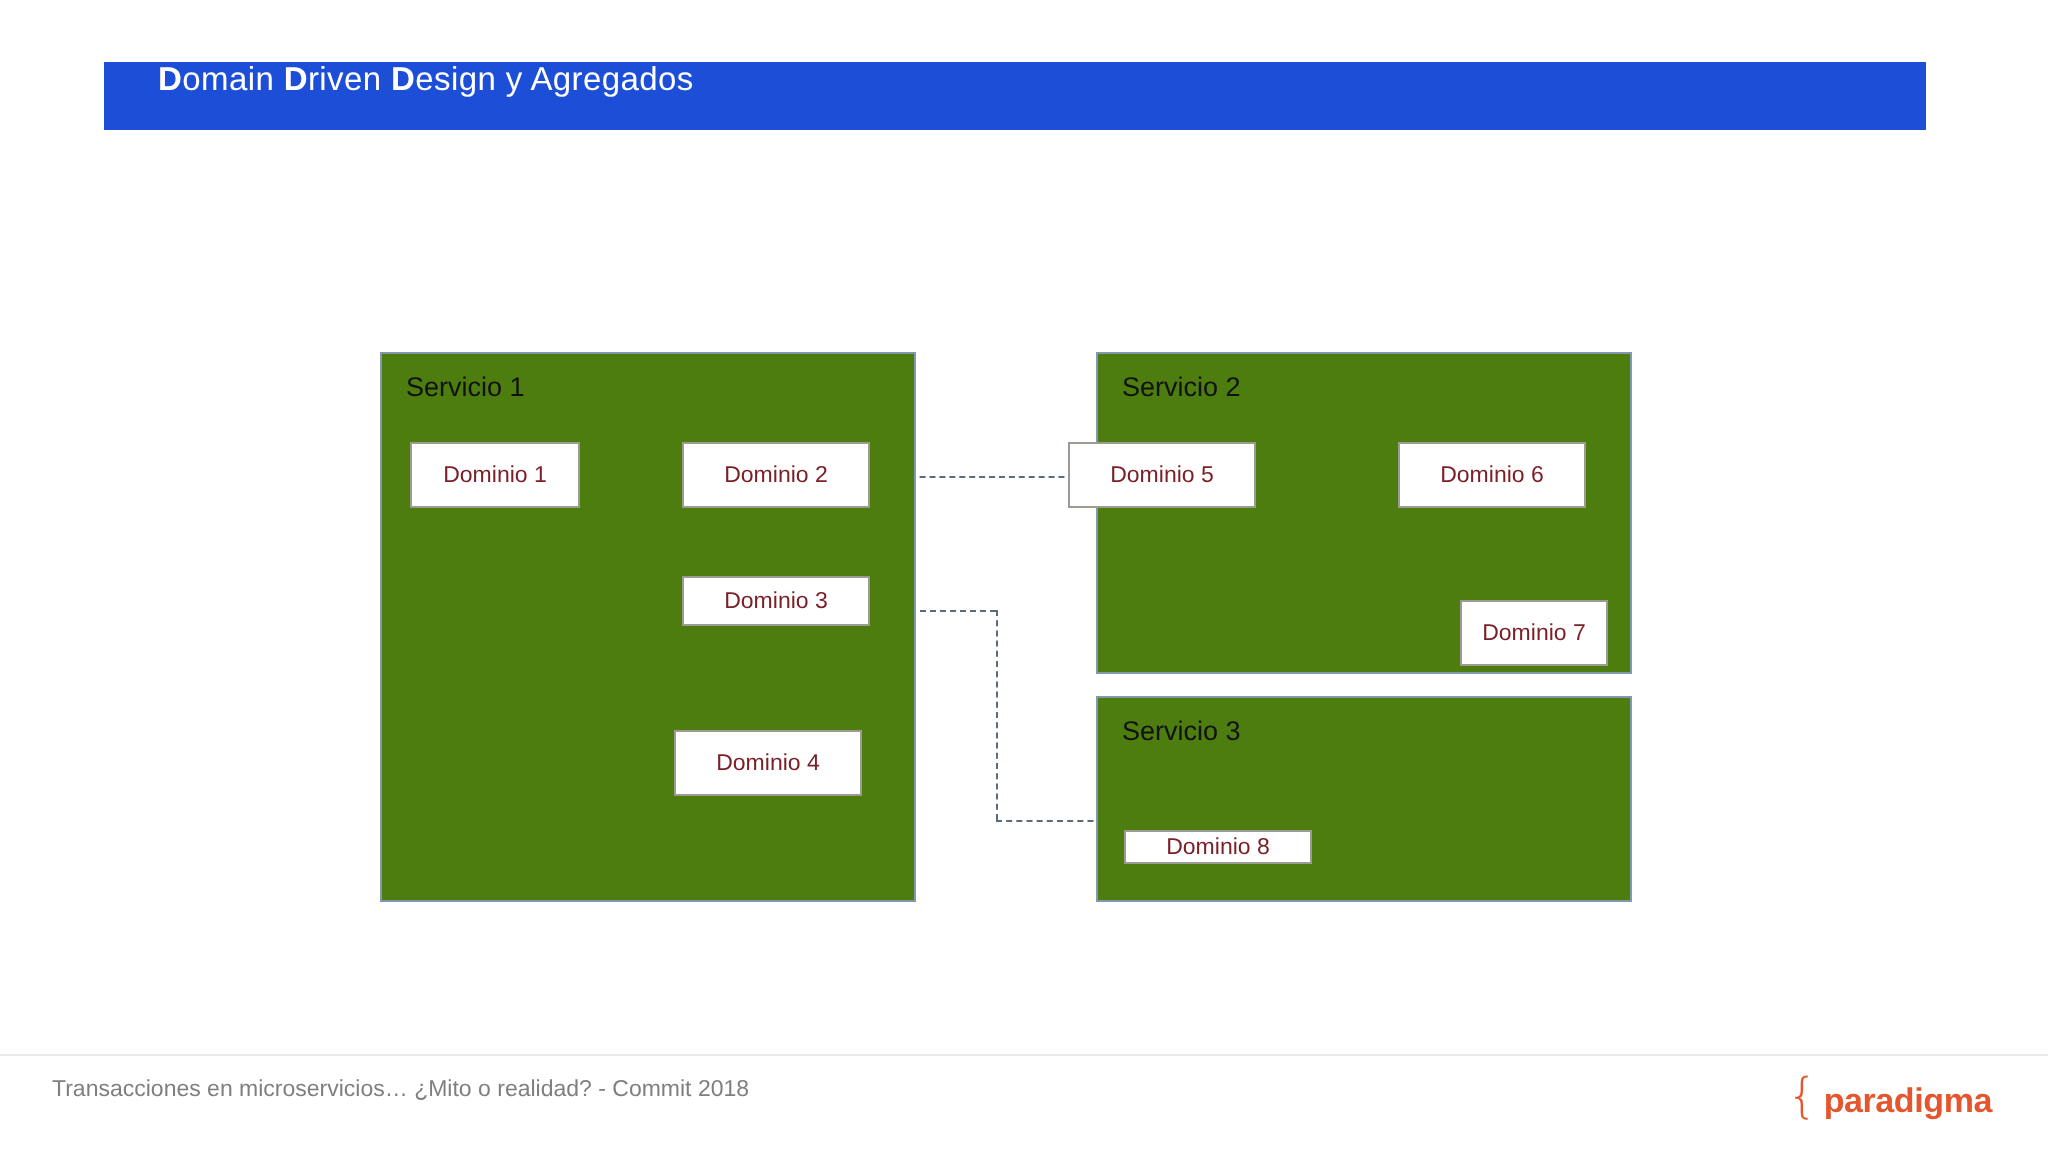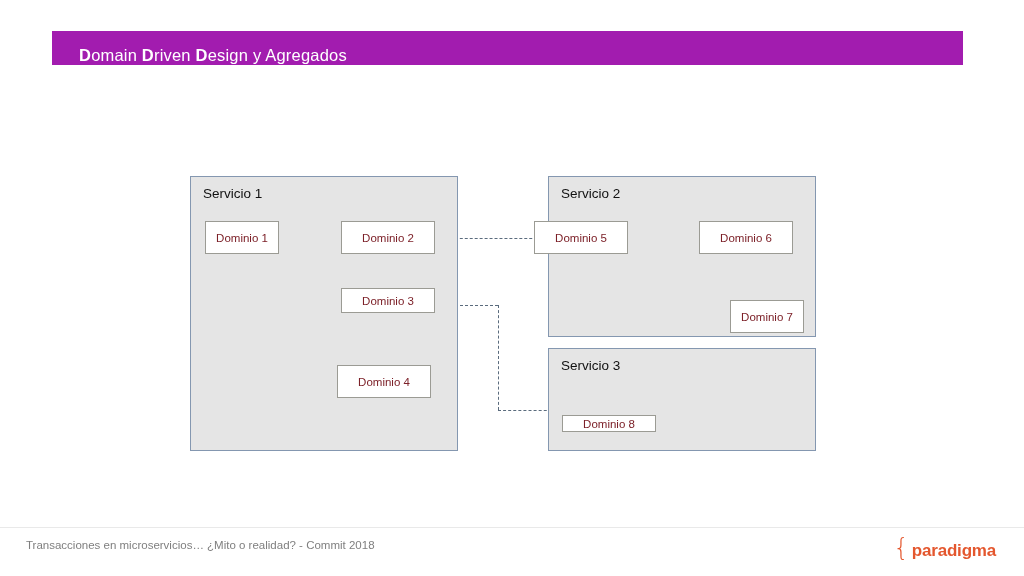--- a/index.html
+++ b/index.html
@@ -16,23 +16,23 @@
     -webkit-font-smoothing: antialiased;
   }
 
   
   #title-bar {
     position: absolute;
     left: 52px;
     top: 31px;
     width: 911px;
     height: 34px;
-    background: #a21caf;
+    background: #1d4ed8;
     display: flex;
-    align-items: flex-end;
+    align-items: flex-start;
   }
   #title-text {
     color: #ffffff;
     font-size: 16.5px;
     font-weight: 400;
     letter-spacing: 0.2px;
     margin-left: 27px;
     white-space: nowrap;
   }
   #title-text b { font-weight: 700; }
@@ -41,21 +41,21 @@
   #diagram {
     position: absolute;
     left: 0;
     top: 0;
     width: 1024px;
     height: 576px;
   }
 
   .service-box {
     position: absolute;
-    background: #e5e5e5;
+    background: #4d7c0f;
     border: 1px solid #8497b0;
     box-sizing: border-box;
   }
   .service-label {
     position: absolute;
     left: 12px;
     top: 9px;
     font-size: 13.5px;
     color: #111111;
     white-space: nowrap;
@@ -157,21 +157,21 @@
       <div class="dash-h" style="left: 435px; top: 237.5px; width: 127px;"></div>
       <div class="dash-h" style="left: 435px; top: 304.5px; width: 63px;"></div>
       <div class="dash-v" style="left: 498px; top: 304.5px; height: 105px;"></div>
       <div class="dash-h" style="left: 498px; top: 409.5px; width: 64px;"></div>
     </div>
 
   <div id="service-layer">
       <div class="service-box" style="left: 190px; top: 176px; width: 268px; height: 275px;">
         <div class="service-label">Servicio 1</div>
       </div>
-      <div class="domain-box" style="left: 205px; top: 221px; width: 74px; height: 33px;">
+      <div class="domain-box" style="left: 205px; top: 221px; width: 85px; height: 33px;">
         <div class="domain-label">Dominio 1</div>
       </div>
       <div class="domain-box" style="left: 341px; top: 221px; width: 94px; height: 33px;">
         <div class="domain-label">Dominio 2</div>
       </div>
       <div class="domain-box" style="left: 341px; top: 288px; width: 94px; height: 25px;">
         <div class="domain-label">Dominio 3</div>
       </div>
       <div class="domain-box" style="left: 337px; top: 365px; width: 94px; height: 33px;">
         <div class="domain-label">Dominio 4</div>

